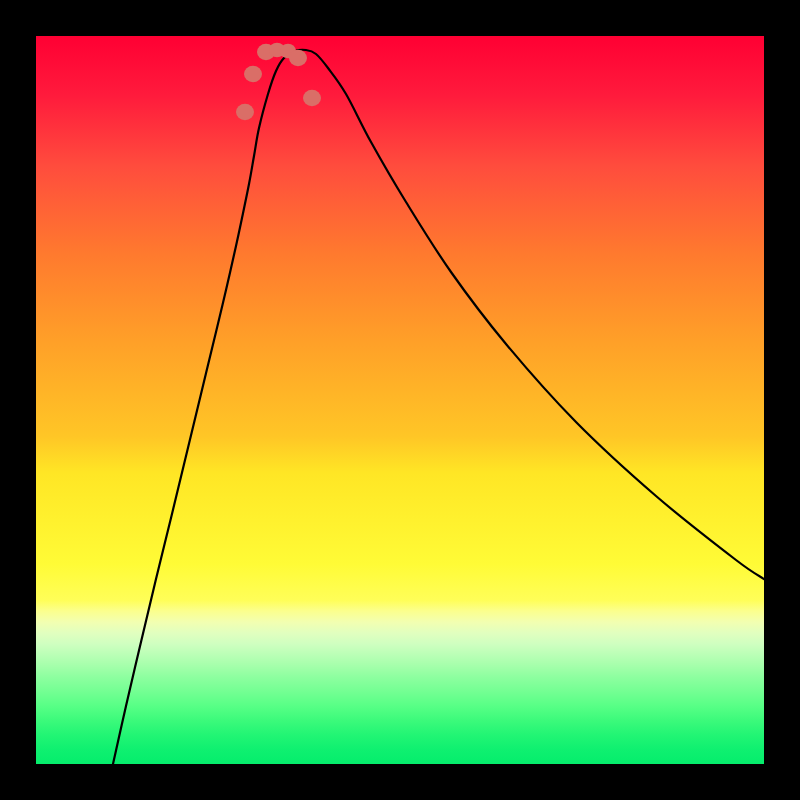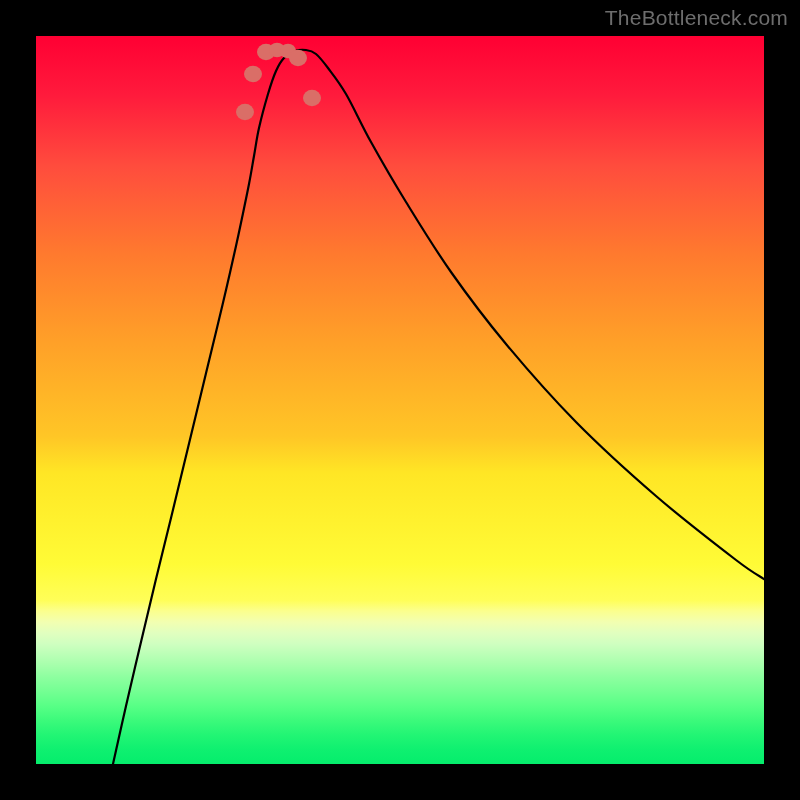--- a/index.html
+++ b/index.html
@@ -83,14 +83,13 @@
           <ellipse cx="209" cy="76" rx="9" ry="8.280000000000001" fill="#da6e67" stroke="#000000" stroke-width="0"></ellipse>
           <ellipse cx="217" cy="38" rx="9" ry="8.280000000000001" fill="#da6e67" stroke="#000000" stroke-width="0"></ellipse>
           <ellipse cx="230" cy="16" rx="9" ry="8.280000000000001" fill="#da6e67" stroke="#000000" stroke-width="0"></ellipse>
           <ellipse cx="241" cy="14" rx="8" ry="7.36" fill="#da6e67" stroke="#000000" stroke-width="0"></ellipse>
           <ellipse cx="252" cy="15" rx="8" ry="7.36" fill="#da6e67" stroke="#000000" stroke-width="0"></ellipse>
           <ellipse cx="262" cy="22" rx="9" ry="8.280000000000001" fill="#da6e67" stroke="#000000" stroke-width="0"></ellipse>
           <ellipse cx="276" cy="62" rx="9" ry="8.280000000000001" fill="#da6e67" stroke="#000000" stroke-width="0"></ellipse>
         </g>
     </svg>
   </div>
-  <div class="watermark">TheBottleneck.com</div>
 </div>
 
 </body></html>

